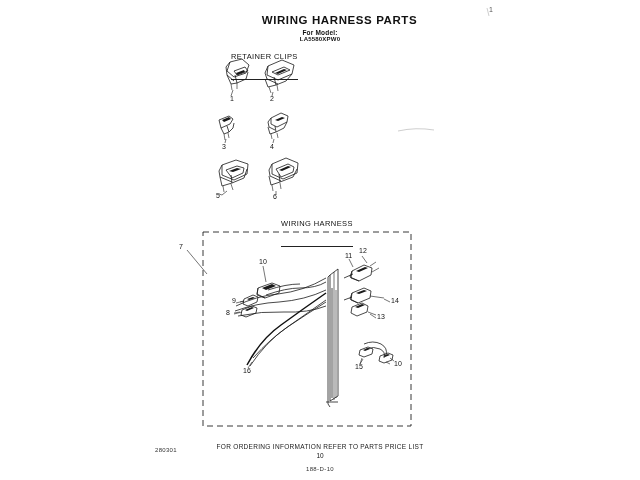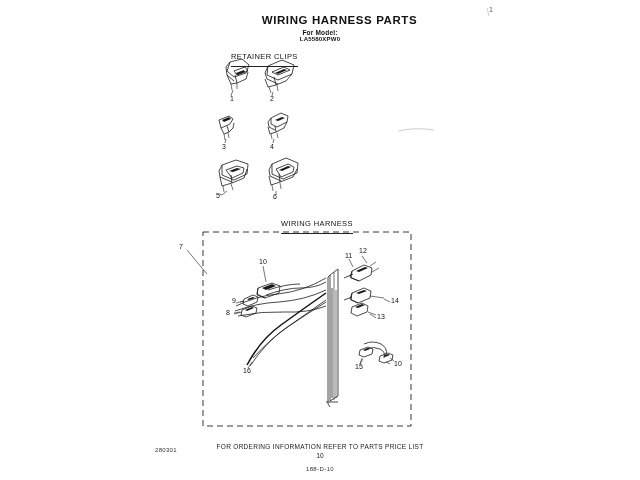--- a/index.html
+++ b/index.html
@@ -49,21 +49,21 @@
     font-weight: bold;
     letter-spacing: 0.2px;
   }
 
   .section-label {
     position: absolute;
     font-size: 7.5px;
     font-weight: normal;
     letter-spacing: 0.4px;
     border-bottom: 1px solid #222;
-    padding-bottom: 5px;
+    padding-bottom: 18px;
     white-space: nowrap;
   }
   #retainer-label { left: 231px; top: 52px; }
   #harness-label  { left: 281px; top: 219px; text-align: right; }
 
   
   .callout {
     position: absolute;
     font-size: 7px;
     font-family: "Liberation Sans", sans-serif;

